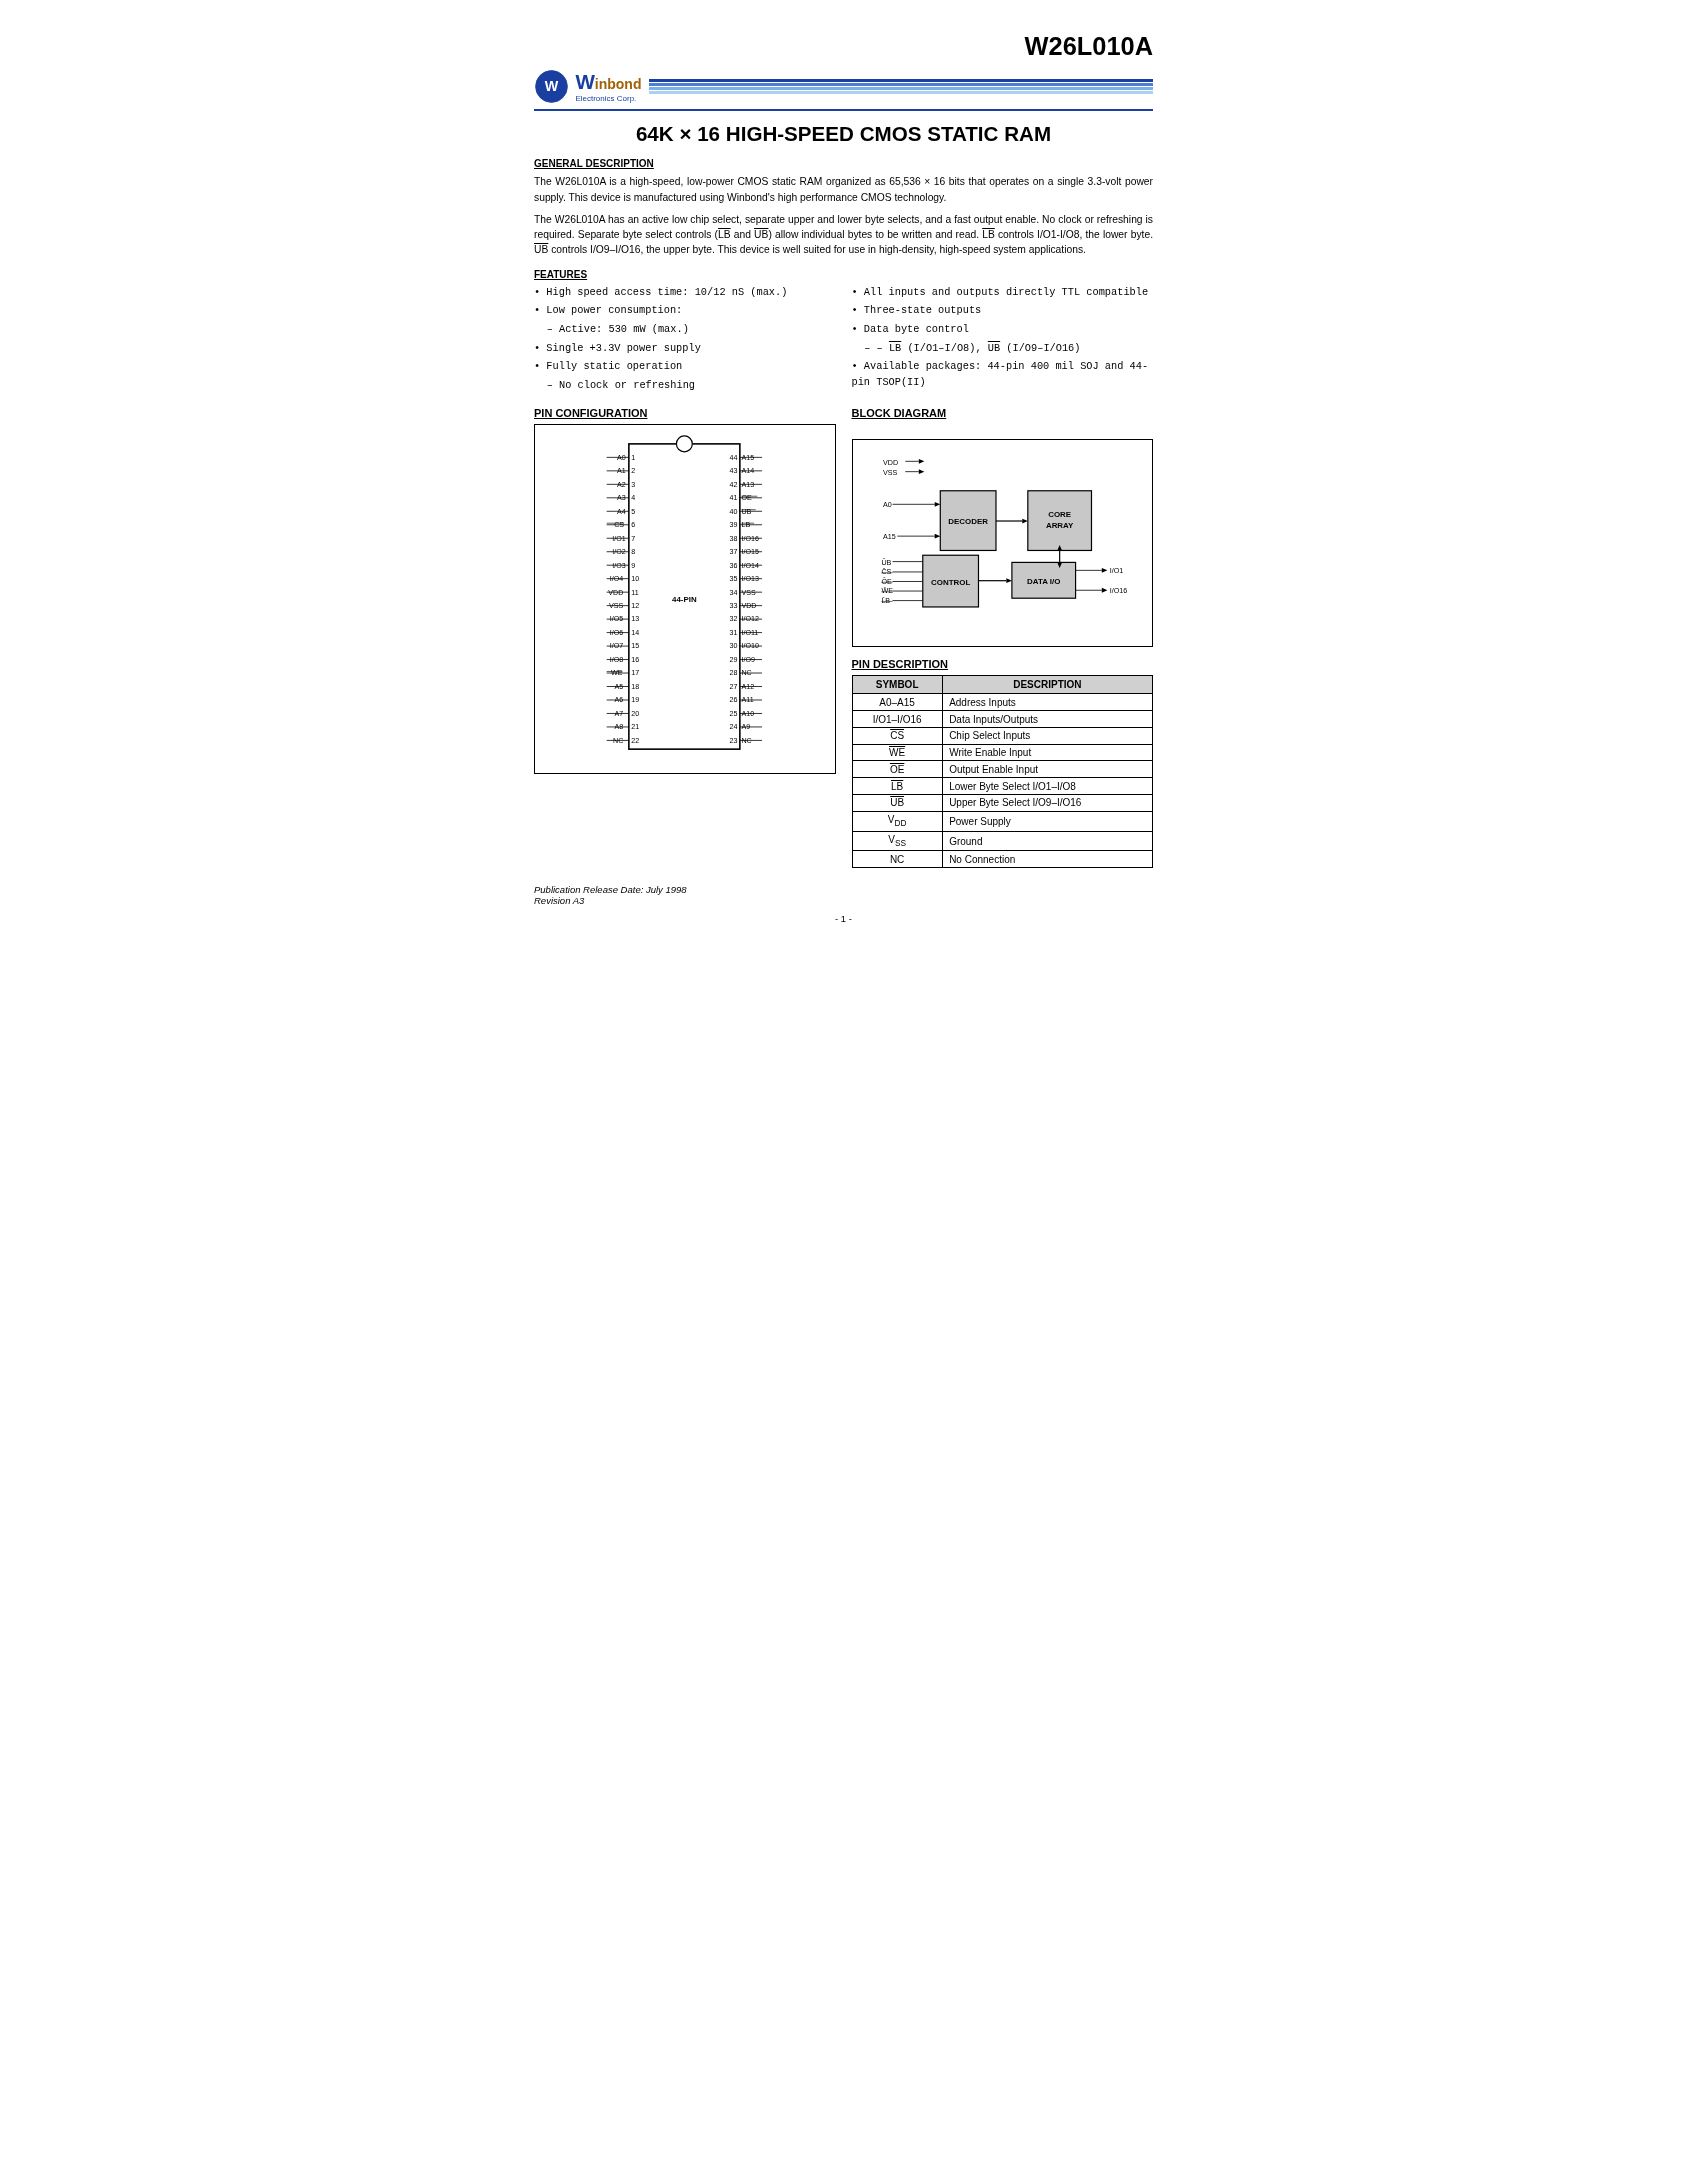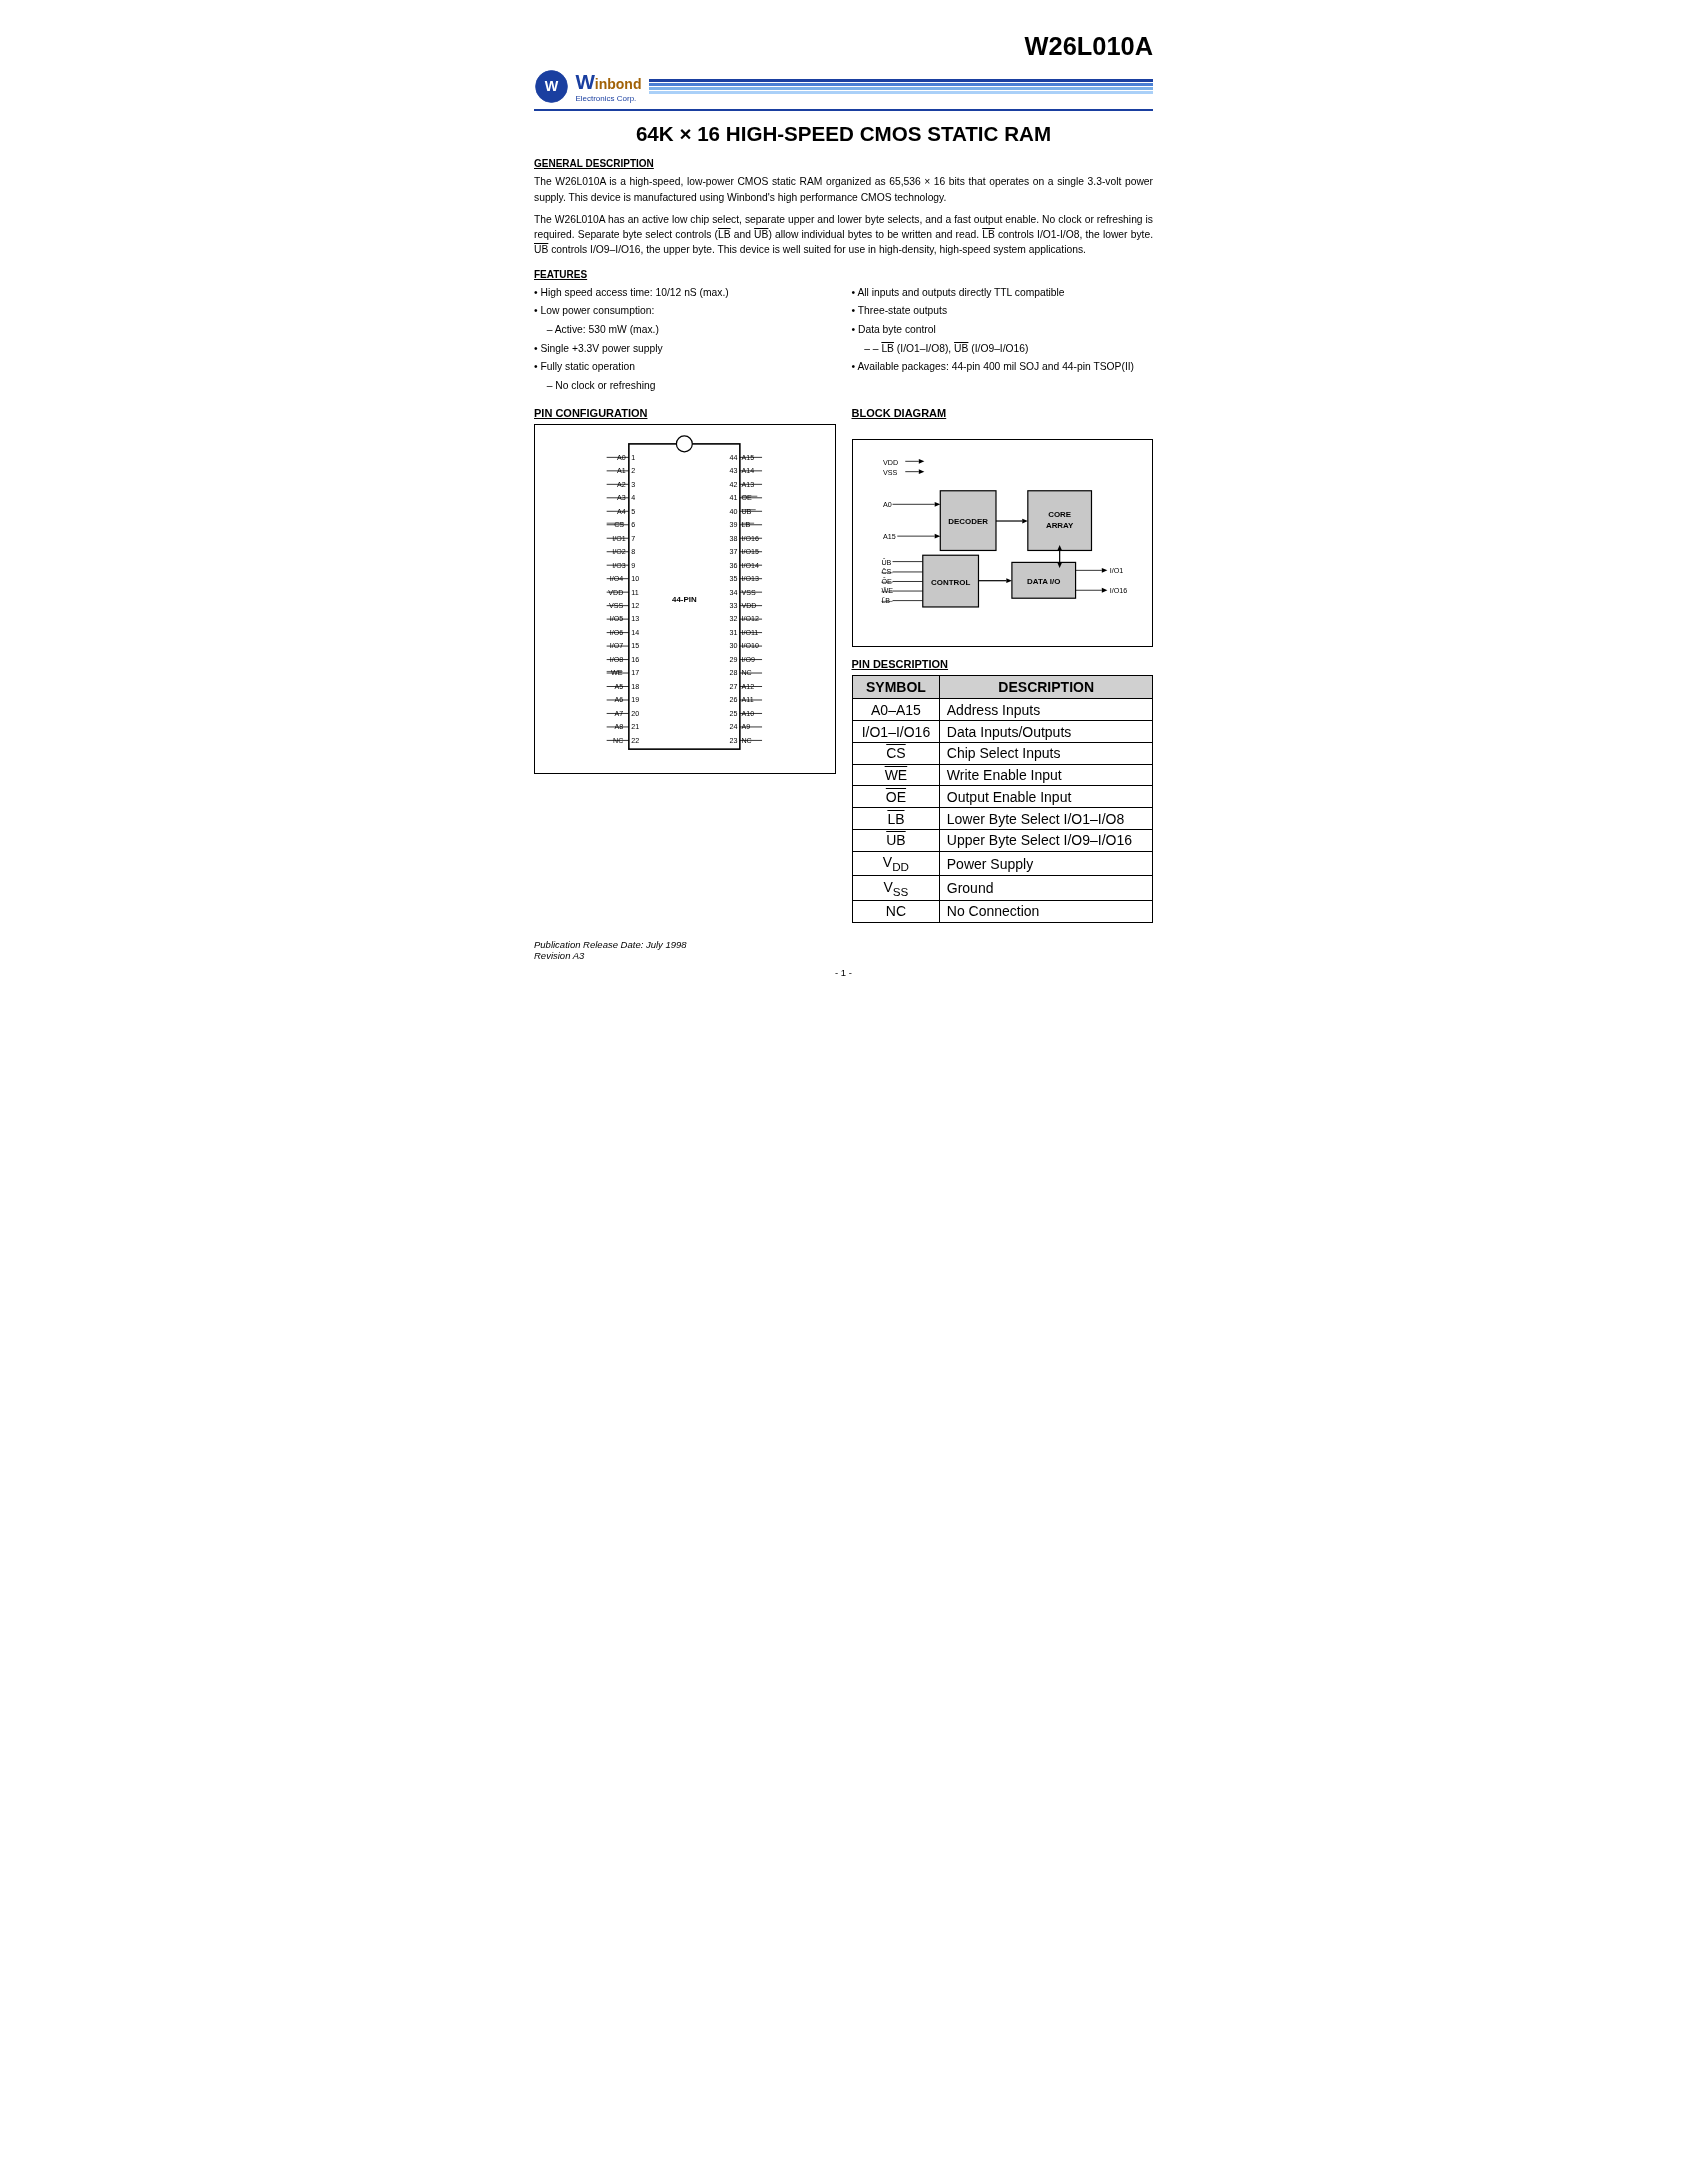--- a/index.html
+++ b/index.html
@@ -66,21 +66,21 @@
     .section { margin-bottom: 11px; }
     p { margin-bottom: 6.4px; text-align: justify; line-height: 1.5; }
     .overline { text-decoration: overline; }
     .features-row {
       display: flex;
       gap: 16px;
       margin-bottom: 11px;
     }
     .features-col { flex: 1; }
     ul.feat-list { list-style: none; padding: 0; }
-    ul.feat-list li { margin-bottom: 3.2px; line-height: 1.5; }
+    ul.feat-list li { margin-bottom: 3.2px; line-height: 1.5; font-family: Liberation Mono, monospace; }
     ul.feat-list li::before { content: "• "; }
     .sub-item { margin-left: 12.7px; }
     .sub-item::before { content: "– " !important; }
     .two-col {
       display: flex;
       gap: 16px;
       margin-bottom: 11px;
     }
     .col-left { flex: 1; }
     .col-right { flex: 1; }
@@ -103,21 +103,21 @@
     
     .pin-desc-title {
       font-size: 11px;
       font-weight: bold;
       text-decoration: underline;
       margin-bottom: 4.8px;
     }
     table.pin-table {
       width: 100%;
       border-collapse: collapse;
-      font-size: 14px;
+      font-size: 10px;
       padding-left: 24px;
     }
     table.pin-table th {
       background: #d0d0d0;
       border: 0.8px solid #000;
       padding: 3.2px 6.4px;
       text-align: center;
       font-weight: bold;
     }
     table.pin-table td {

